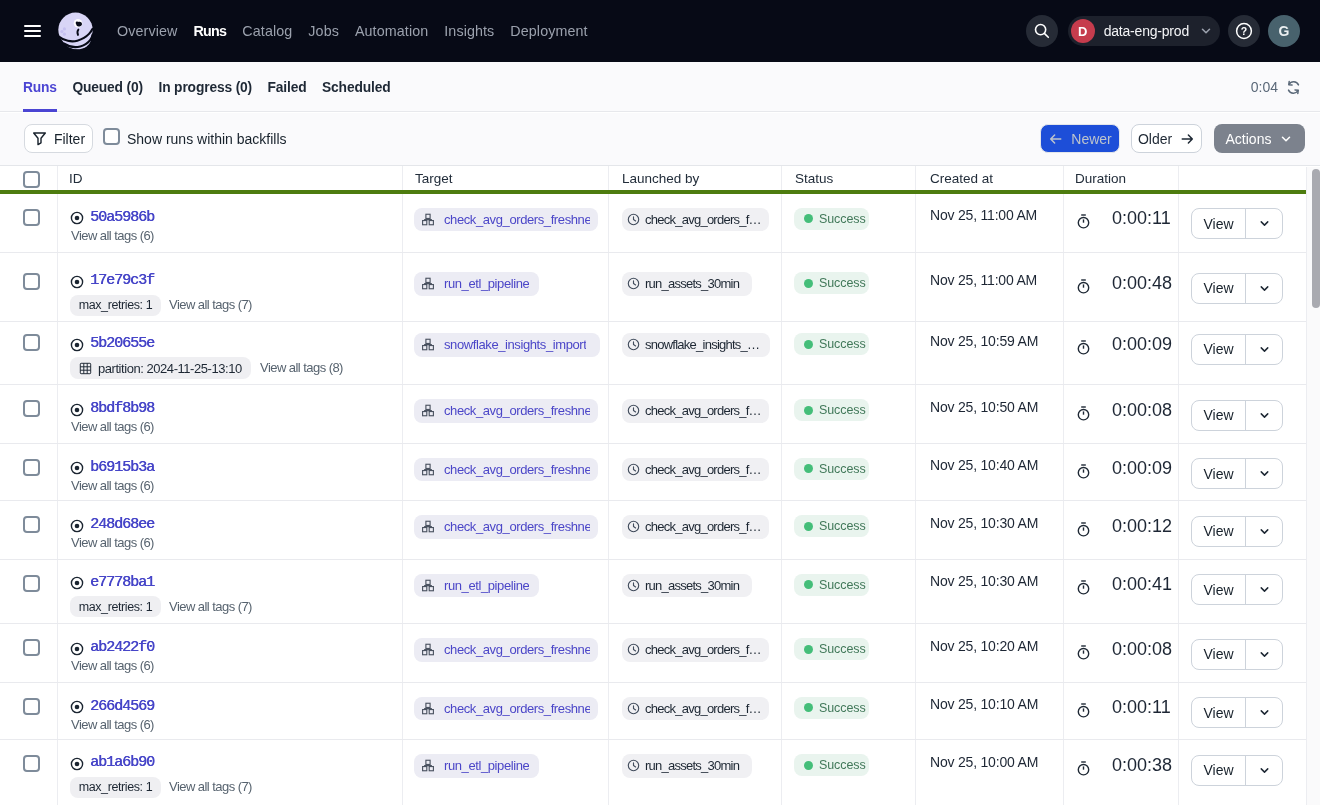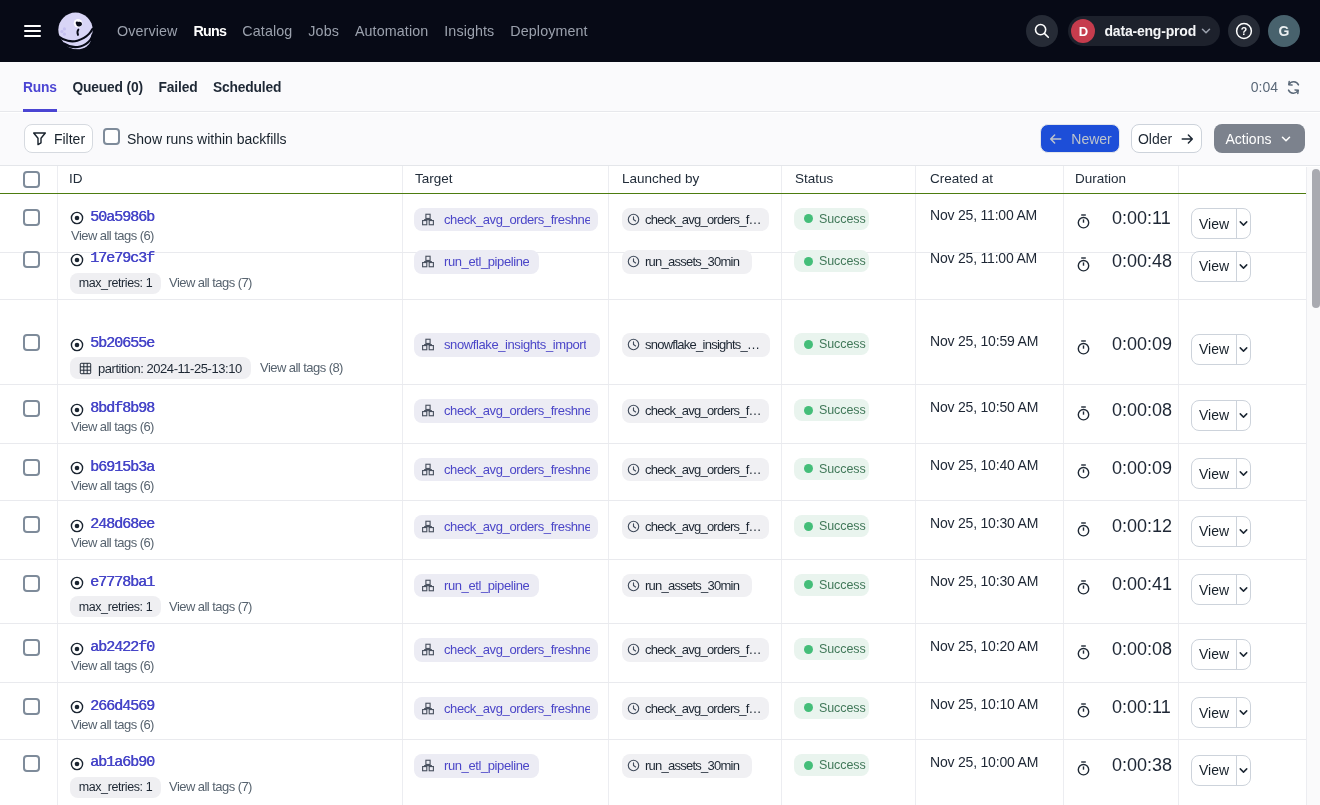--- a/index.html
+++ b/index.html
@@ -8,21 +8,21 @@
 .topnav{position:absolute;left:0;top:0;width:1320px;height:62px;background:#070A16;display:flex;align-items:center}
 .burger{width:17px;height:12px;margin-left:24px;display:flex;flex-direction:column;justify-content:space-between;flex:none}
 .burger i{display:block;height:2px;background:#fff;border-radius:1px}
 .nav{display:flex;margin-left:23px;gap:16px;align-items:center}
 .nav a{color:#9BA1AD;font-size:14.3px;text-decoration:none;letter-spacing:.1px}
 .nav a.active{color:#fff;font-weight:bold;letter-spacing:-0.7px}
 .tright{position:absolute;right:20px;top:0;height:62px;display:flex;align-items:center}
 .circ{width:32px;height:32px;border-radius:50%;background:#262B36;display:flex;align-items:center;justify-content:center}
 .envpill{height:30px;margin:0 8px 0 10px;border-radius:15px;background:#1D212C;display:flex;align-items:center;padding:0 7px 0 3px}
 .envd{width:24px;height:24px;border-radius:50%;background:#C63C4D;color:#fff;font-size:13px;font-weight:bold;display:flex;align-items:center;justify-content:center}
-.envtxt{color:#F4F5F7;font-size:14px;font-weight:bold;margin:0 3px 0 9px;letter-spacing:-0.2px}
+.envtxt{color:#F4F5F7;font-size:14px;font-weight:normal;margin:0 10px 0 9px;letter-spacing:-0.2px}
 .avatar{width:32px;height:32px;border-radius:50%;background:#48626D;color:#ECF0F2;font-size:14px;font-weight:bold;display:flex;align-items:center;justify-content:center;margin-left:8px}
 
 .tabbar{position:absolute;left:0;top:62px;width:1320px;height:50px;background:#FAFAFC;border-bottom:1px solid #E7E8EC}
 .tabs{position:absolute;left:23px;top:0;height:50px;display:flex;gap:15.5px;align-items:center}
 .tab{font-size:13.8px;font-weight:bold;color:#1E2835;position:relative;height:50px;display:flex;align-items:center;letter-spacing:-0.15px}
 .tab.active{color:#4B45D3}
 .tab.active:after{content:"";position:absolute;left:0;right:0;bottom:0;height:3px;background:#4B45D3}
 .timer{position:absolute;right:19px;top:0;height:50px;display:flex;align-items:center;gap:8px;color:#5A6878;font-size:14px}
 
 .filterrow{position:absolute;left:0;top:113px;width:1320px;height:52px;background:#FAFAFC}
@@ -30,21 +30,21 @@
 .cb{display:inline-block;width:17px;height:17px;border:2px solid #7E8B9A;border-radius:4px;background:#fff}
 .fcb{position:absolute;left:103px;top:15px}
 .flabel{position:absolute;left:127px;top:0;height:52px;display:flex;align-items:center;font-size:14px;color:#17212B}
 .btn{position:absolute;top:11px;height:29px;border-radius:8px;display:flex;align-items:center;justify-content:center;gap:8px;font-size:14px}
 .bnewer{left:1040px;width:80px;border:1px solid #E3E6EA;background:#1d4ed8;color:#BDC4CC}
 .bolder{left:1131px;width:71px;border:1px solid #CDD3DB;background:#fff;color:#1E2834}
 .bactions{left:1214px;width:91px;background:#7C828D;color:#fff}
 
 .tbl{position:absolute;left:0;top:165px;width:1320px;height:640px;background:#fff;border-top:1px solid #E4E6EA;overflow:hidden}
 .vline{position:absolute;top:0;bottom:0;width:1px;background:#ECEDF1}
-.thead{position:absolute;left:0;top:0;width:1306px;height:28px;border-bottom:1px solid #4d7c0f;font-size:13.5px;color:#222D3A}
+.thead{position:absolute;left:0;top:0;width:1306px;height:28px;border-bottom:4px solid #4d7c0f;font-size:13.5px;color:#222D3A}
 .thead span{position:absolute;top:4.5px}
 .hcb{position:absolute;left:23px;top:6.5px}
 .row{position:absolute;left:0;width:1306px;border-bottom:1px solid #E9EAEE;overflow:hidden}
 .rcb{position:absolute;left:23px;top:15px}
 .idline{position:absolute;left:70px;top:15px;display:flex;align-items:center;gap:6px}
 .rB .idline{top:14px}
 .rC .idline{top:19px}
 .ic-dot{flex:none;margin-top:2px}
 .idtxt{font-family:"Liberation Mono",monospace;font-size:15px;letter-spacing:-1px;color:#4645C8;text-shadow:0.5px 0 0 #4645C8}
 .tagtxt,.tagtxt2,.tagtxt3{position:absolute;font-size:13px;letter-spacing:-0.55px;color:#57636F}
@@ -55,21 +55,21 @@
 .tagpill{position:absolute;top:36.5px;height:21px;width:91px;background:#EFEFF2;color:#1D2733;font-size:12.5px;letter-spacing:-0.4px;justify-content:center}
 .partpill{position:absolute;top:41px;height:22px;width:181px;background:#EFEFF2;color:#1D2733;font-size:13px;letter-spacing:-0.45px;padding:0 9px;gap:6px;white-space:nowrap;overflow:hidden}
 .tpill{position:absolute;left:414px;top:14px;height:23.5px;background:#ECECF4;color:#4B46C8;padding:0 8px;gap:10px;overflow:hidden;white-space:nowrap}
 .tptxt{overflow:hidden;letter-spacing:-0.4px}
 .lpill{position:absolute;left:622px;top:14px;height:23.5px;background:#F0F0F3;color:#1D2733;padding:0 8px 0 5px;gap:5px;white-space:nowrap;overflow:hidden}
 .lptxt{letter-spacing:-0.75px}
 .spill{position:absolute;left:794px;top:14px;height:22px;width:75px;background:#E9F4EE;color:#42795A;padding-left:10px;gap:6px;font-size:12.5px;letter-spacing:-0.1px}
 .dot{width:9px;height:9px;border-radius:50%;background:#44BE79;flex:none}
 .created{position:absolute;left:930px;top:13.5px;font-size:14px;letter-spacing:-0.2px;color:#1D2634}
 .dur{position:absolute;left:1077px;top:14.5px;display:flex;align-items:flex-end;gap:22px;font-size:18px;color:#1D2634}
-.viewbtn{position:absolute;left:1191px;top:14.5px;width:60px;height:31px;border:1px solid #CDD3DB;border-radius:8px;background:#fff;display:flex;align-items:center}
+.viewbtn{position:absolute;left:1191px;top:14.5px;width:92px;height:31px;border:1px solid #CDD3DB;border-radius:8px;background:#fff;display:flex;align-items:center}
 .vtxt{width:53px;text-align:center;font-size:14px;color:#17212B}
 .vdiv{width:1px;height:29px;background:#CDD3DB}
 .vchev{flex:1;display:flex;align-items:center;justify-content:center}
 .rC .tpill,.rC .lpill,.rC .spill{top:17px}
 .rC .created{top:16.5px}
 .rC .dur{top:17.5px}
 .rC .viewbtn{top:17.5px}
 .rC .rcb{top:18px}
 .sbar{position:absolute;right:0;top:1px;width:14px;height:639px;background:#FAFAFB;border-left:1px solid #ECEDF1}
 .sthumb{position:absolute;left:5px;top:1.5px;width:8px;height:139px;border-radius:4px;background:#A9AAB0}
@@ -125,20 +125,21 @@
             <text x="10" y="13.7" text-anchor="middle" font-family="Liberation Sans" font-size="10.5" font-weight="bold" fill="#fff">?</text>
           </svg>
         </div>
     <div class="avatar">G</div>
   </div>
 </div>
 <div class="tabbar">
   <div class="tabs">
     <span class="tab active">Runs</span>
     <span class="tab">Queued (0)</span>
+    <span class="tab">In progress (0)</span>
     <span class="tab">Failed</span>
     <span class="tab">Scheduled</span>
   </div>
   <div class="timer">
         <span>0:04</span>
         <svg width="15" height="15" viewBox="0 0 16 16" fill="none" stroke="#5A6878" stroke-width="1.6" stroke-linecap="round">
           <path d="M13.3 5.2 A 5.7 5.7 0 0 0 3.2 4.8"></path>
           <path d="M2.7 10.8 A 5.7 5.7 0 0 0 12.8 11.2"></path>
           <path d="M3.4 1.6 l-0.4 3.4 3.4 0.4" stroke-linejoin="round"></path>
           <path d="M12.6 14.4 l0.4 -3.4 -3.4 -0.4" stroke-linejoin="round"></path>
@@ -232,21 +233,21 @@
         <div class="viewbtn">
           <span class="vtxt">View</span>
           <span class="vdiv"></span>
           <span class="vchev">
             <svg width="13" height="13" viewBox="0 0 16 16" fill="none" stroke="#1E2834" stroke-width="1.8" stroke-linecap="round" stroke-linejoin="round">
               <path d="M4 6 l4 4 4 -4"></path>
             </svg>
           </span>
         </div>
       </div>
-<div class="row rB" style="top:70px;height:63.5px">
+<div class="row rB" style="top:92px;height:63.5px">
         <span class="cb rcb"></span>
         <div class="idline">
           <svg class="ic-dot" width="14" height="14" viewBox="0 0 14 14">
             <circle cx="7" cy="7" r="5.6" fill="none" stroke="#1A2430" stroke-width="1.4"></circle>
             <circle cx="7" cy="7" r="2.3" fill="#1A2430"></circle>
           </svg>
           <span class="idtxt">17e79c3f</span>
         </div>
         <div class="pill tagpill" style="left:70px">max_retries: 1</div>
         <div class="tagtxt2" style="left:169px">View all tags (7)</div>

